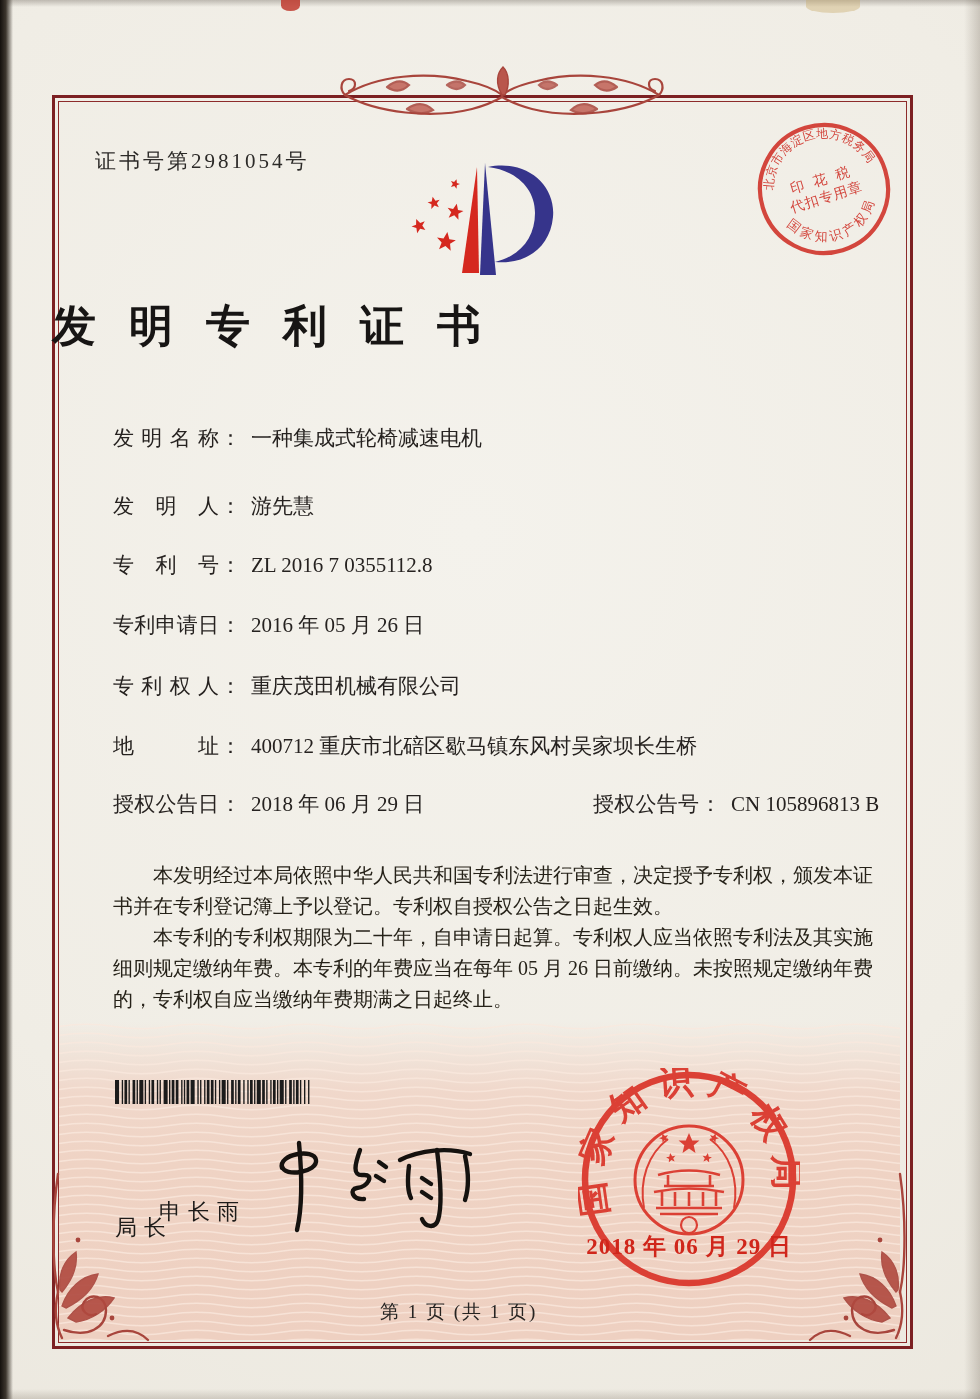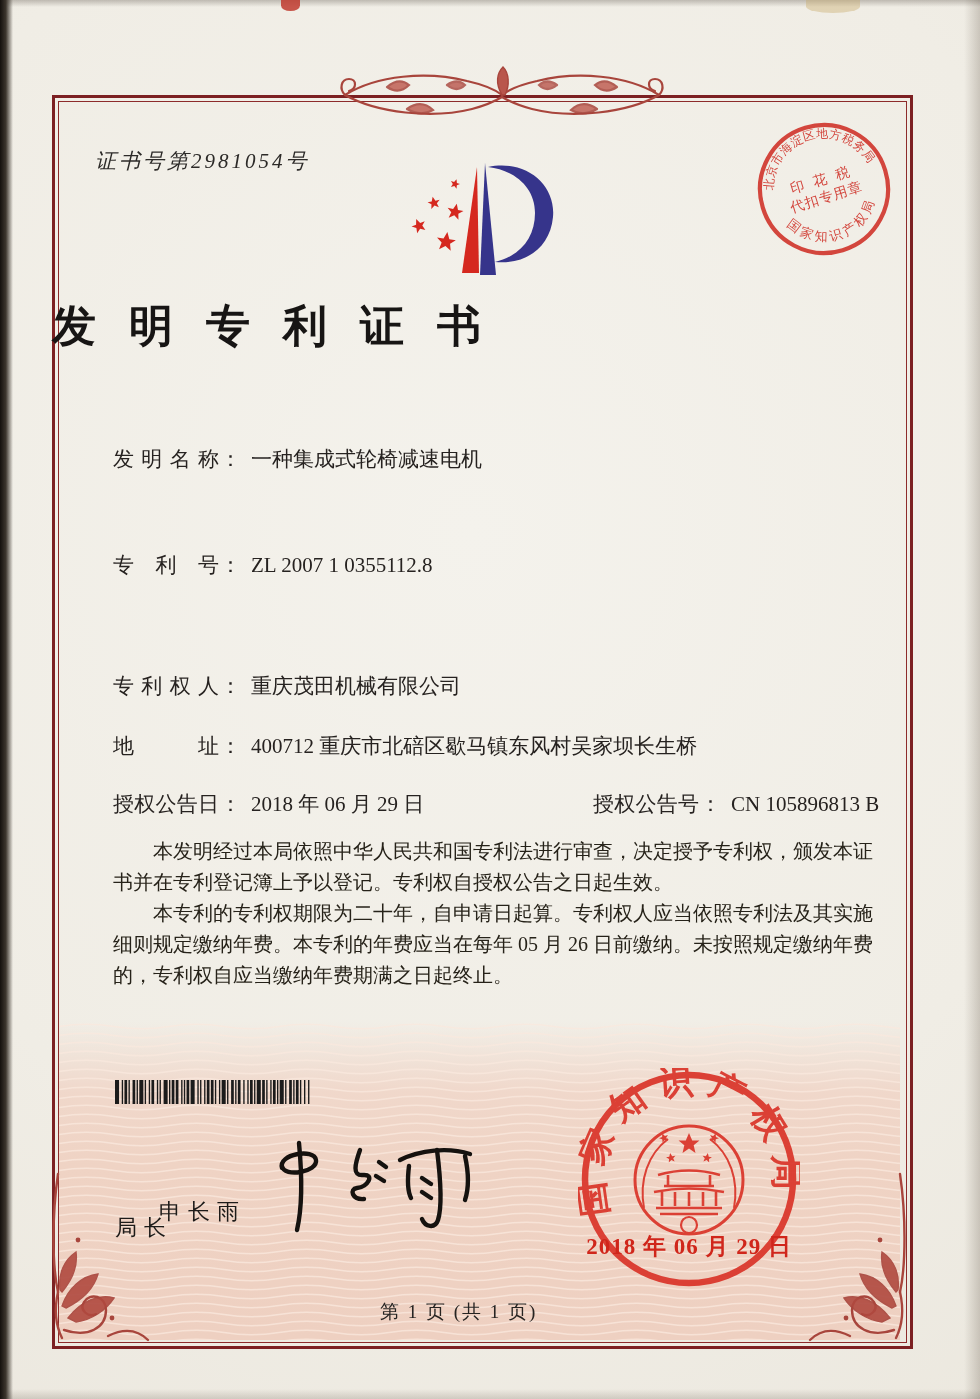--- a/index.html
+++ b/index.html
@@ -20,31 +20,31 @@
 
   
   .frame{left:52px;top:95px;width:855px;height:1248px;border:3px solid #7c2022;}
   .frame::after{content:'';position:absolute;inset:3px;border:1px solid #8d2b2b;}
 
   
   .pinkzone{left:59px;top:1022px;width:841px;height:318px;
      background:linear-gradient(180deg, rgba(240,212,198,0) 0%, rgba(240,212,198,.85) 22%, #efd3c4 45%, #eed0c1 100%);}
   .pinkzone svg{position:absolute;inset:0;width:100%;height:100%;opacity:.75;}
 
-  .certno{left:95px;top:147px;font-size:21px;letter-spacing:3px;color:#2c2a28;font-style:italic;}
+  .certno{left:95px;top:147px;font-size:21px;letter-spacing:3px;color:#2c2a28;}
   .title{left:52px;top:297px;width:970px;text-align:left;font-size:44px;font-weight:700;
          letter-spacing:33px;color:#171514;}
 
   .field-row{left:113px;font-size:21px;color:#262220;white-space:nowrap;}
   .flabel{display:inline-block;width:106px;text-align:justify;text-align-last:justify;}
   .fcolon{margin-left:1px;}
   .fvalue{margin-left:10px;white-space:pre;}
   .grant-col{position:absolute;left:480px;top:0;}
 
-  .bodytext{left:113px;top:836px;width:760px;font-size:20px;line-height:31px;
+  .bodytext{left:113px;top:860px;width:760px;font-size:20px;line-height:31px;
             text-align:justify;color:#262219;}
   .bodytext p{margin:0;text-indent:2em;}
 
   .signer-title{left:115px;top:1213px;font-size:22px;letter-spacing:7px;color:#1d1b19;
      font-family:"Liberation Sans","DejaVu Sans",sans-serif;}
   .signer-name{left:115px;top:1197px;font-size:22px;letter-spacing:7px;color:#1d1b19;
      font-family:"Liberation Sans","DejaVu Sans",sans-serif;margin-left:44px;}
 
   .seal-date{left:585px;top:1231px;width:208px;text-align:center;font-size:23px;font-weight:600;
      color:#d0261b;letter-spacing:1px;z-index:6;}
@@ -151,25 +151,31 @@
     </text>
     <text x="71" y="66" font-size="14" fill="#cf2f26" text-anchor="middle" letter-spacing="3">印 花 税</text>
     <text x="71" y="84" font-size="14" fill="#cf2f26" text-anchor="middle" letter-spacing="1">代扣专用章</text>
     <text font-size="13" fill="#cf2f26" letter-spacing="3" font-family="'Liberation Serif','DejaVu Serif',serif">
       <textPath href="#stArcBot" startOffset="3">国家知识产权局</textPath>
     </text>
   </svg>
 
   <div class="abs title">发明专利证书</div>
 
-  <div class="abs field-row" style="top:445px">
+  <div class="abs field-row" style="top:424px">
     <span class="flabel">发明名称</span><span class="fcolon">：</span><span class="fvalue">一种集成式轮椅减速电机</span>
   </div>
+  <div class="abs field-row" style="top:492px">
+    <span class="flabel">发明人</span><span class="fcolon">：</span><span class="fvalue">游先慧</span>
+  </div>
   <div class="abs field-row" style="top:551px">
-    <span class="flabel">专利号</span><span class="fcolon">：</span><span class="fvalue">ZL 2007 1 0355112.8</span>
+    <span class="flabel">专利号</span><span class="fcolon">：</span><span class="fvalue">ZL 2016 7 0355112.8</span>
+  </div>
+  <div class="abs field-row" style="top:611px">
+    <span class="flabel">专利申请日</span><span class="fcolon">：</span><span class="fvalue">2016 年 05 月 26 日</span>
   </div>
   <div class="abs field-row" style="top:672px">
     <span class="flabel">专利权人</span><span class="fcolon">：</span><span class="fvalue">重庆茂田机械有限公司</span>
   </div>
   <div class="abs field-row" style="top:732px">
     <span class="flabel">地址</span><span class="fcolon">：</span><span class="fvalue">400712 重庆市北碚区歇马镇东风村吴家坝长生桥</span>
   </div>
   <div class="abs field-row" style="top:790px">
     <span class="flabel">授权公告日</span><span class="fcolon">：</span><span class="fvalue">2018 年 06 月 29 日</span>
     <span class="grant-col">

